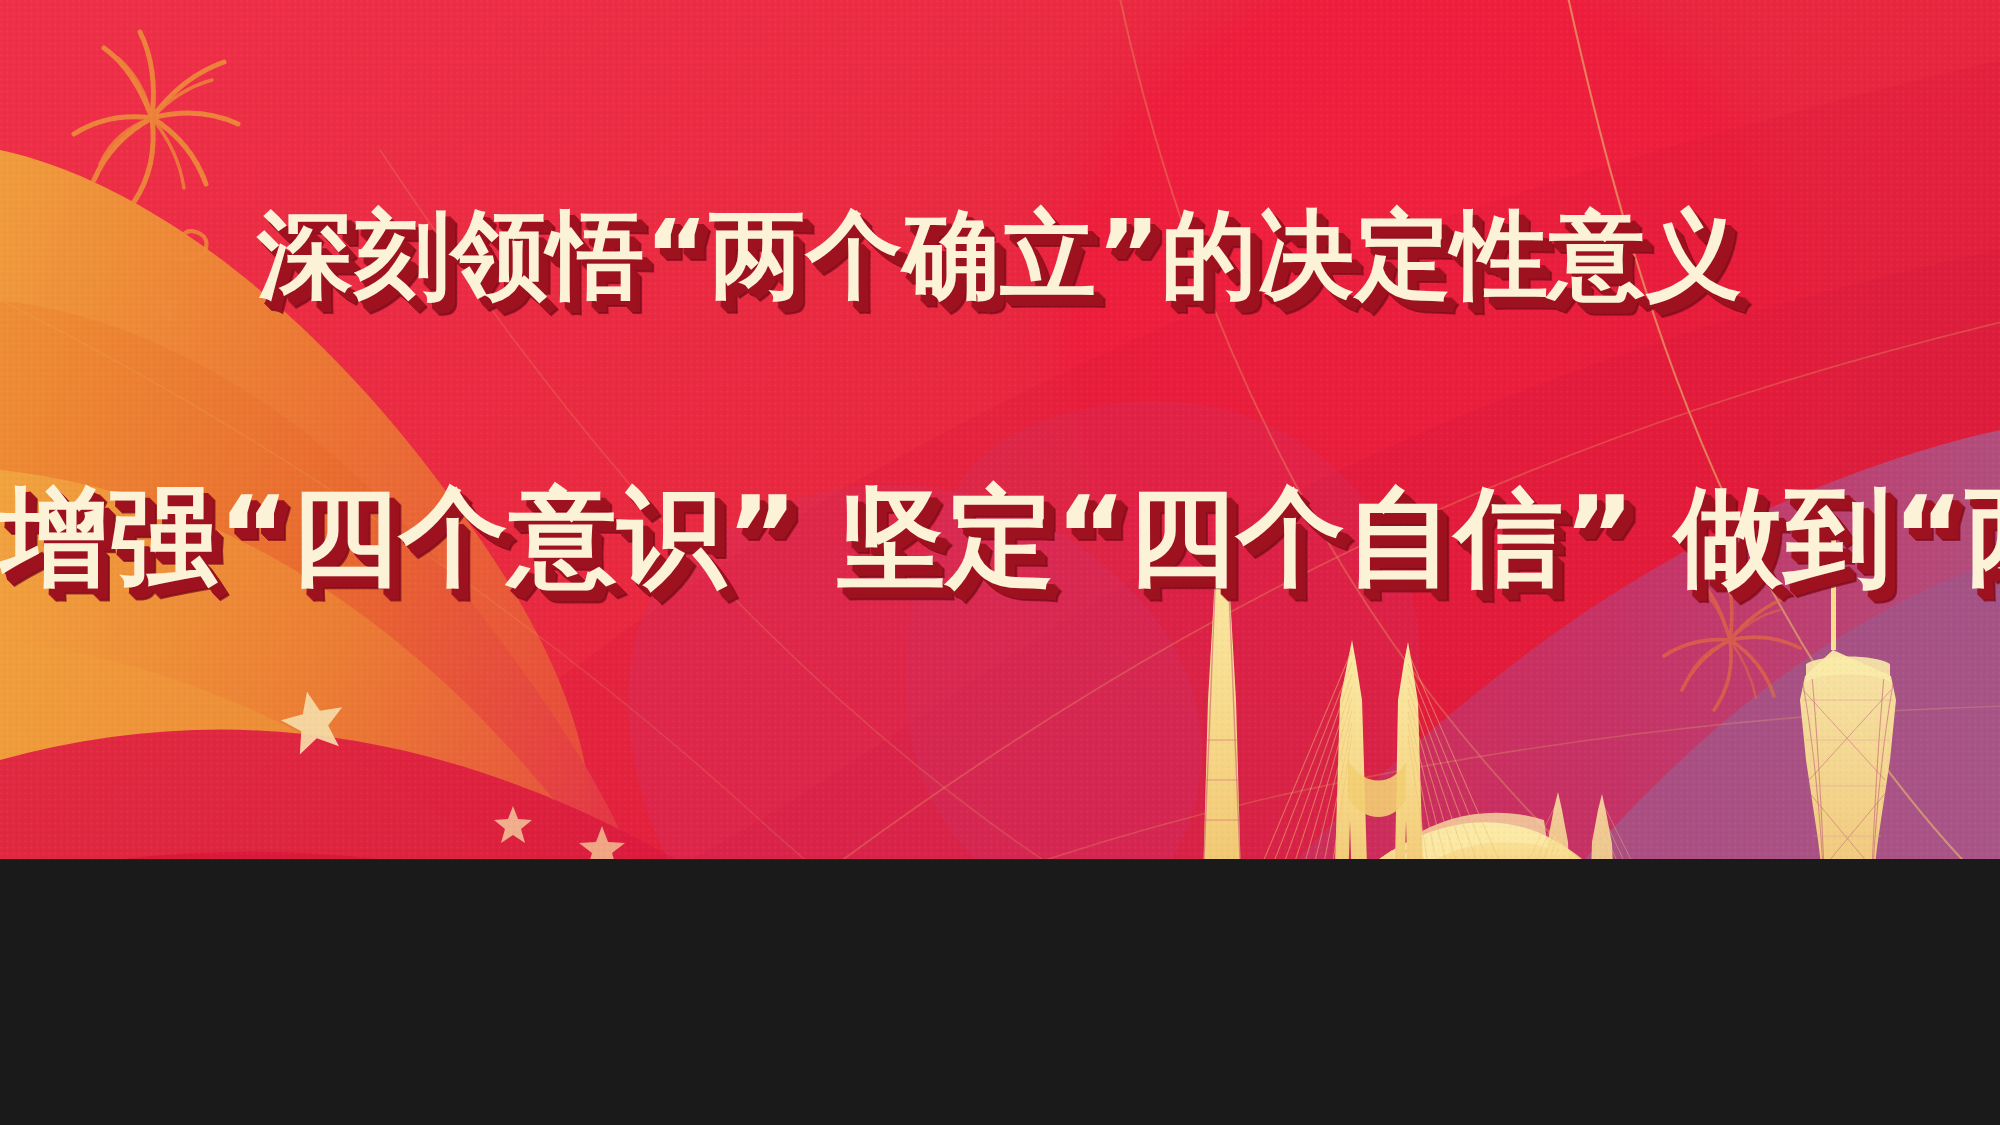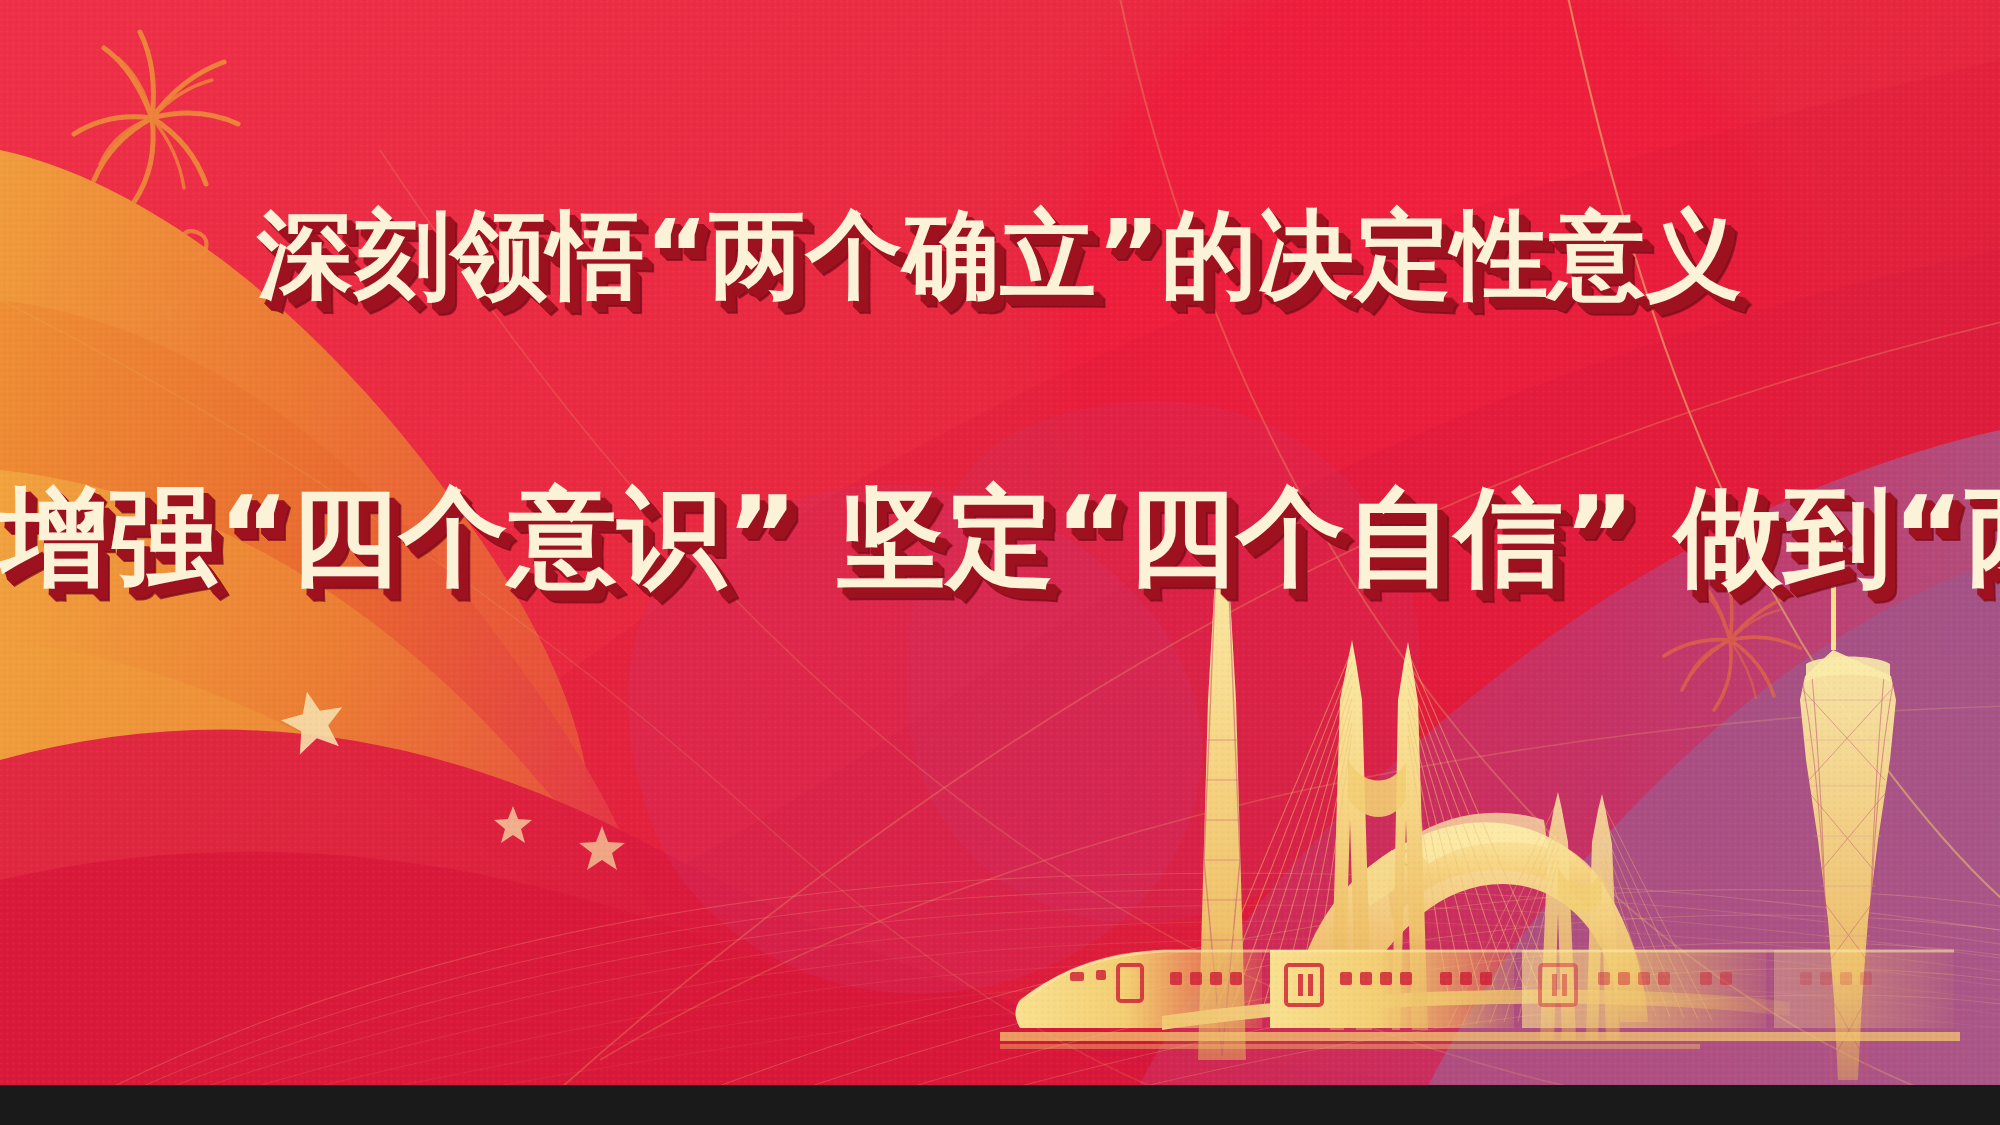--- a/index.html
+++ b/index.html
@@ -1,18 +1,18 @@
 <!DOCTYPE html>
 <html lang="zh"><head>
 <meta charset="utf-8">
 <style>
   html,body{margin:0;padding:0;background:#1a1a1a;}
   #poster{
     position:relative;
-    width:2000px;height:1085px;
+    width:2000px;height:859px;
     overflow:hidden;
     background:#be185d;
     font-family:"Liberation Sans","DejaVu Sans",sans-serif;
   }
   #poster svg.layer{position:absolute;top:0;left:0;width:2000px;height:1125px;display:block;}
 
   
   .headline-wrap{
     position:absolute;left:0;top:0;width:2000px;height:1125px;
     pointer-events:none;

